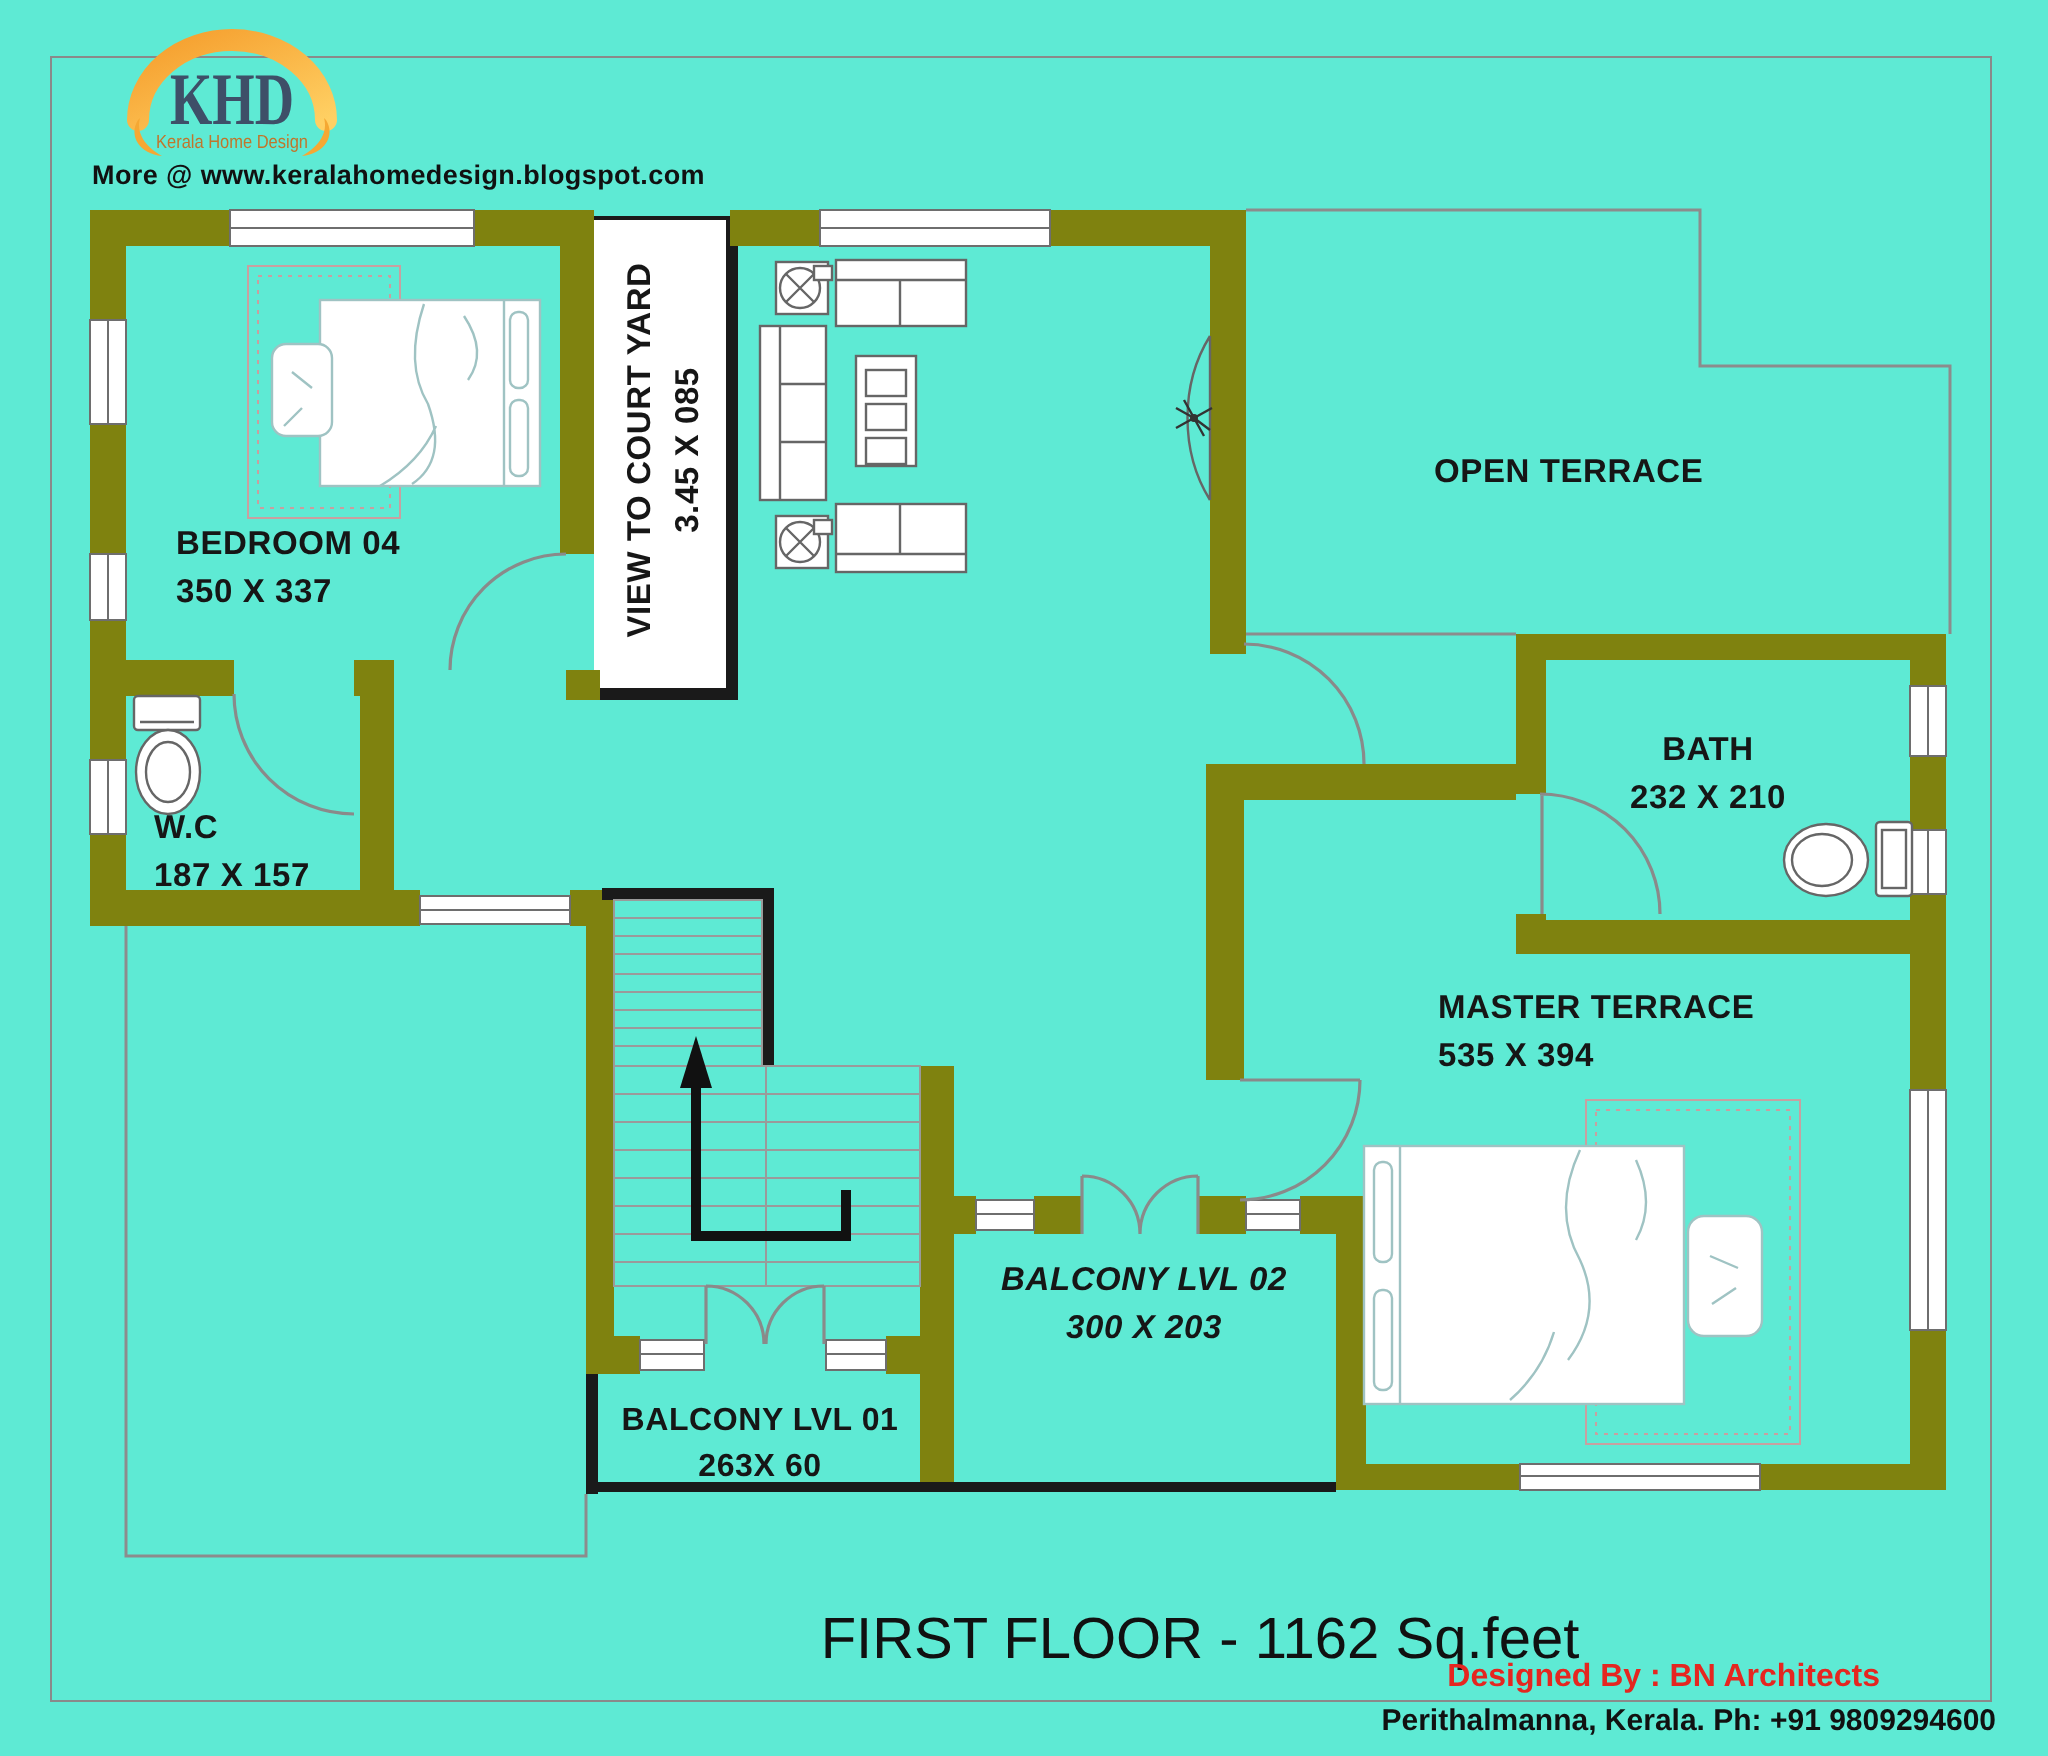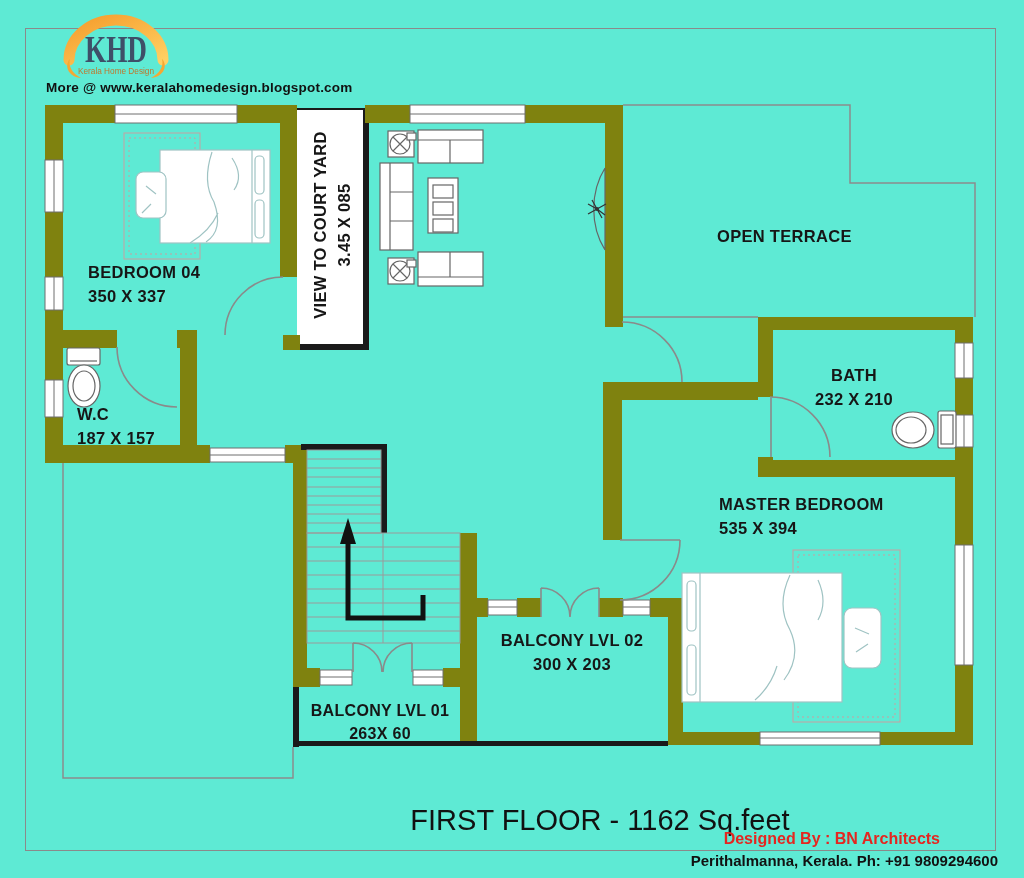--- a/index.html
+++ b/index.html
@@ -246,28 +246,28 @@
   </div>
   <div class="room-label center" style="left:790px;top:364px;width:128px;">
     <div>BATH</div>
     <div>232 X 210</div>
   </div>
   <div class="room-label" style="left:77px;top:403px;">
     <div>W.C</div>
     <div>187 X 157</div>
   </div>
   <div class="room-label" style="left:719px;top:493px;">
-    <div>MASTER BEDROOM</div>
+    <div>MASTER TERRACE</div>
     <div>535 X 394</div>
   </div>
   <div class="room-label center" style="left:296px;top:699px;width:168px;font-size:16px;">
     <div>BALCONY LVL 01</div>
     <div>263X 60</div>
   </div>
-  <div class="room-label center" style="left:482px;top:629px;width:180px;">
+  <div class="room-label center" style="left:482px;top:629px;width:180px;font-style:italic;">
     <div>BALCONY LVL 02</div>
     <div>300 X 203</div>
   </div>
 
   <div id="floor-title">FIRST FLOOR - 1162 Sq.feet</div>
   <div id="designer-line">Designed By : BN Architects</div>
   <div id="contact-line">Perithalmanna, Kerala. Ph: +91 9809294600</div>
 
 </div>
 

